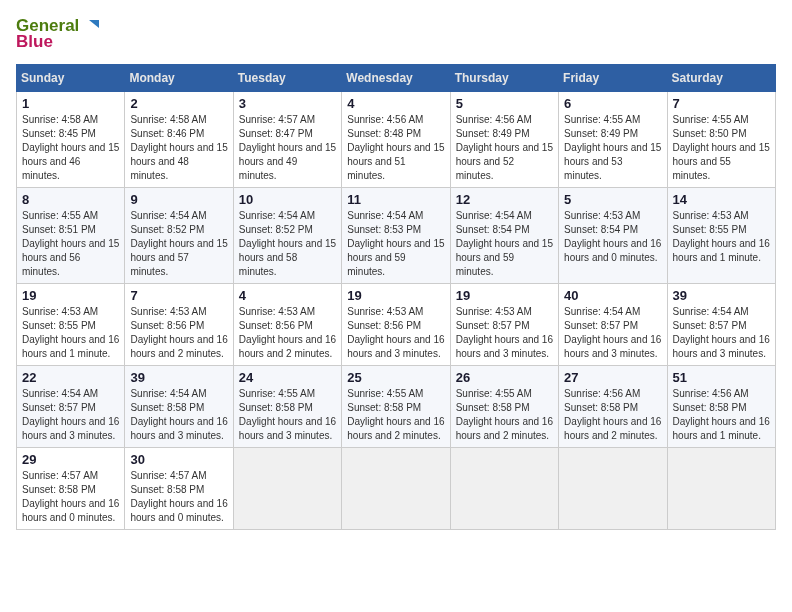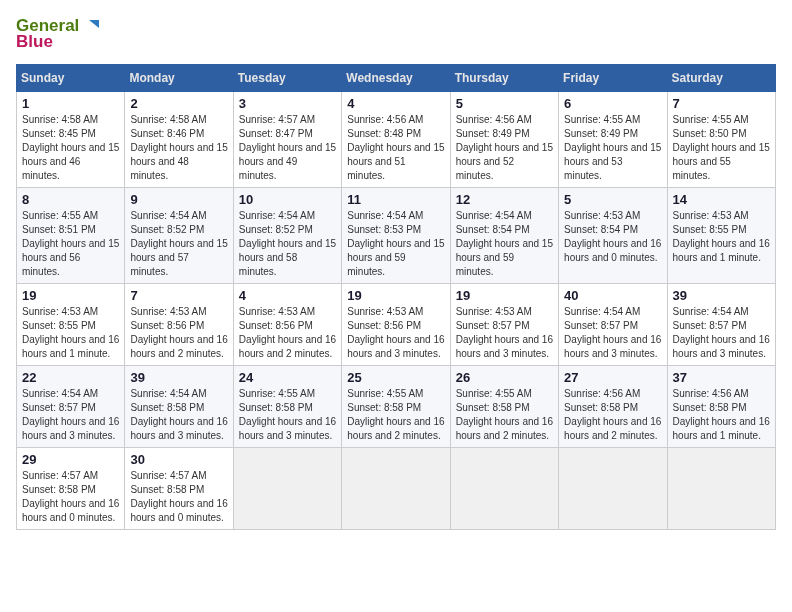--- a/index.html
+++ b/index.html
@@ -325,21 +325,21 @@
       </td>
         <td>
         <div class="day-number">27</div>
         <div class="day-info">
           Sunrise: 4:56 AM<br>
           Sunset: 8:58 PM<br>
           Daylight hours and 16 hours and 2 minutes.
         </div>
       </td>
         <td>
-        <div class="day-number">37</div>
+        <div class="day-number">51</div>
         <div class="day-info">
           Sunrise: 4:56 AM<br>
           Sunset: 8:58 PM<br>
           Daylight hours and 16 hours and 1 minute.
         </div>
       </td>
       </tr>
       <tr>
         <td>
         <div class="day-number">29</div>

